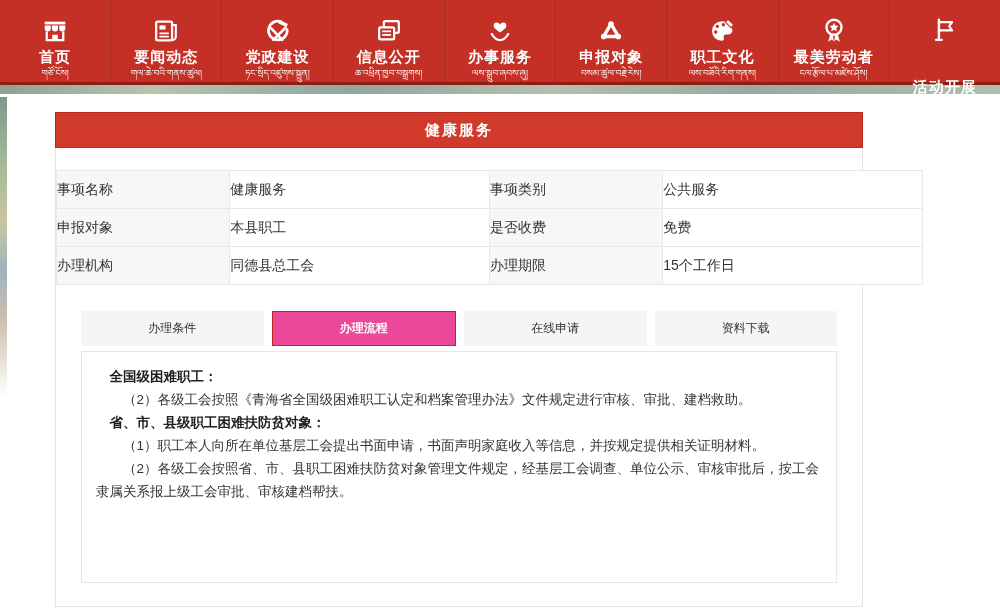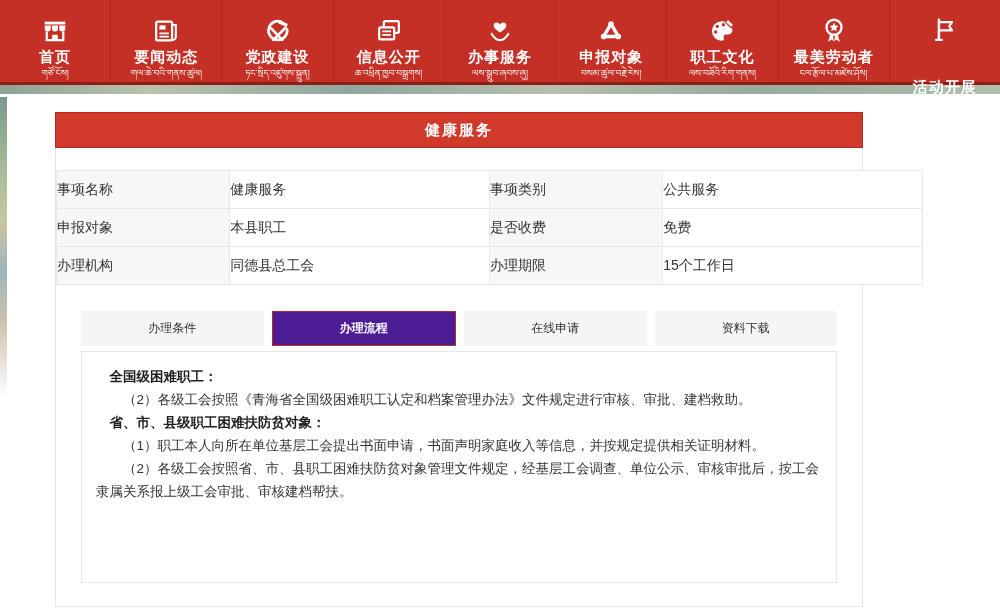--- a/index.html
+++ b/index.html
@@ -58,21 +58,21 @@
   td.val { background:#fff;    width:30%; }
 
   
   .tabs { display:flex; gap:8px; margin:26px 25px 0; }
   .tab {
     flex:1 1 0; height:35px; background:#f5f5f5; color:#333;
     display:flex; align-items:center; justify-content:center;
     font-size:12px; cursor:pointer;
   }
   .tab.active {
-    background:#4c1d95; color:#fff; font-weight:bold;
+    background:#ec4899; color:#fff; font-weight:bold;
     border:1px solid #b42a1e;
   }
 
   
   .panel {
     margin:5px 25px 0; height:232px; border:1px solid #e6e6e6;
     padding:13px 14px 0; font-size:13.5px; line-height:23px; color:#333;
     overflow:hidden;
   }
   .panel p.head { font-weight:bold; color:#1f1f1f; text-indent:1em; }

